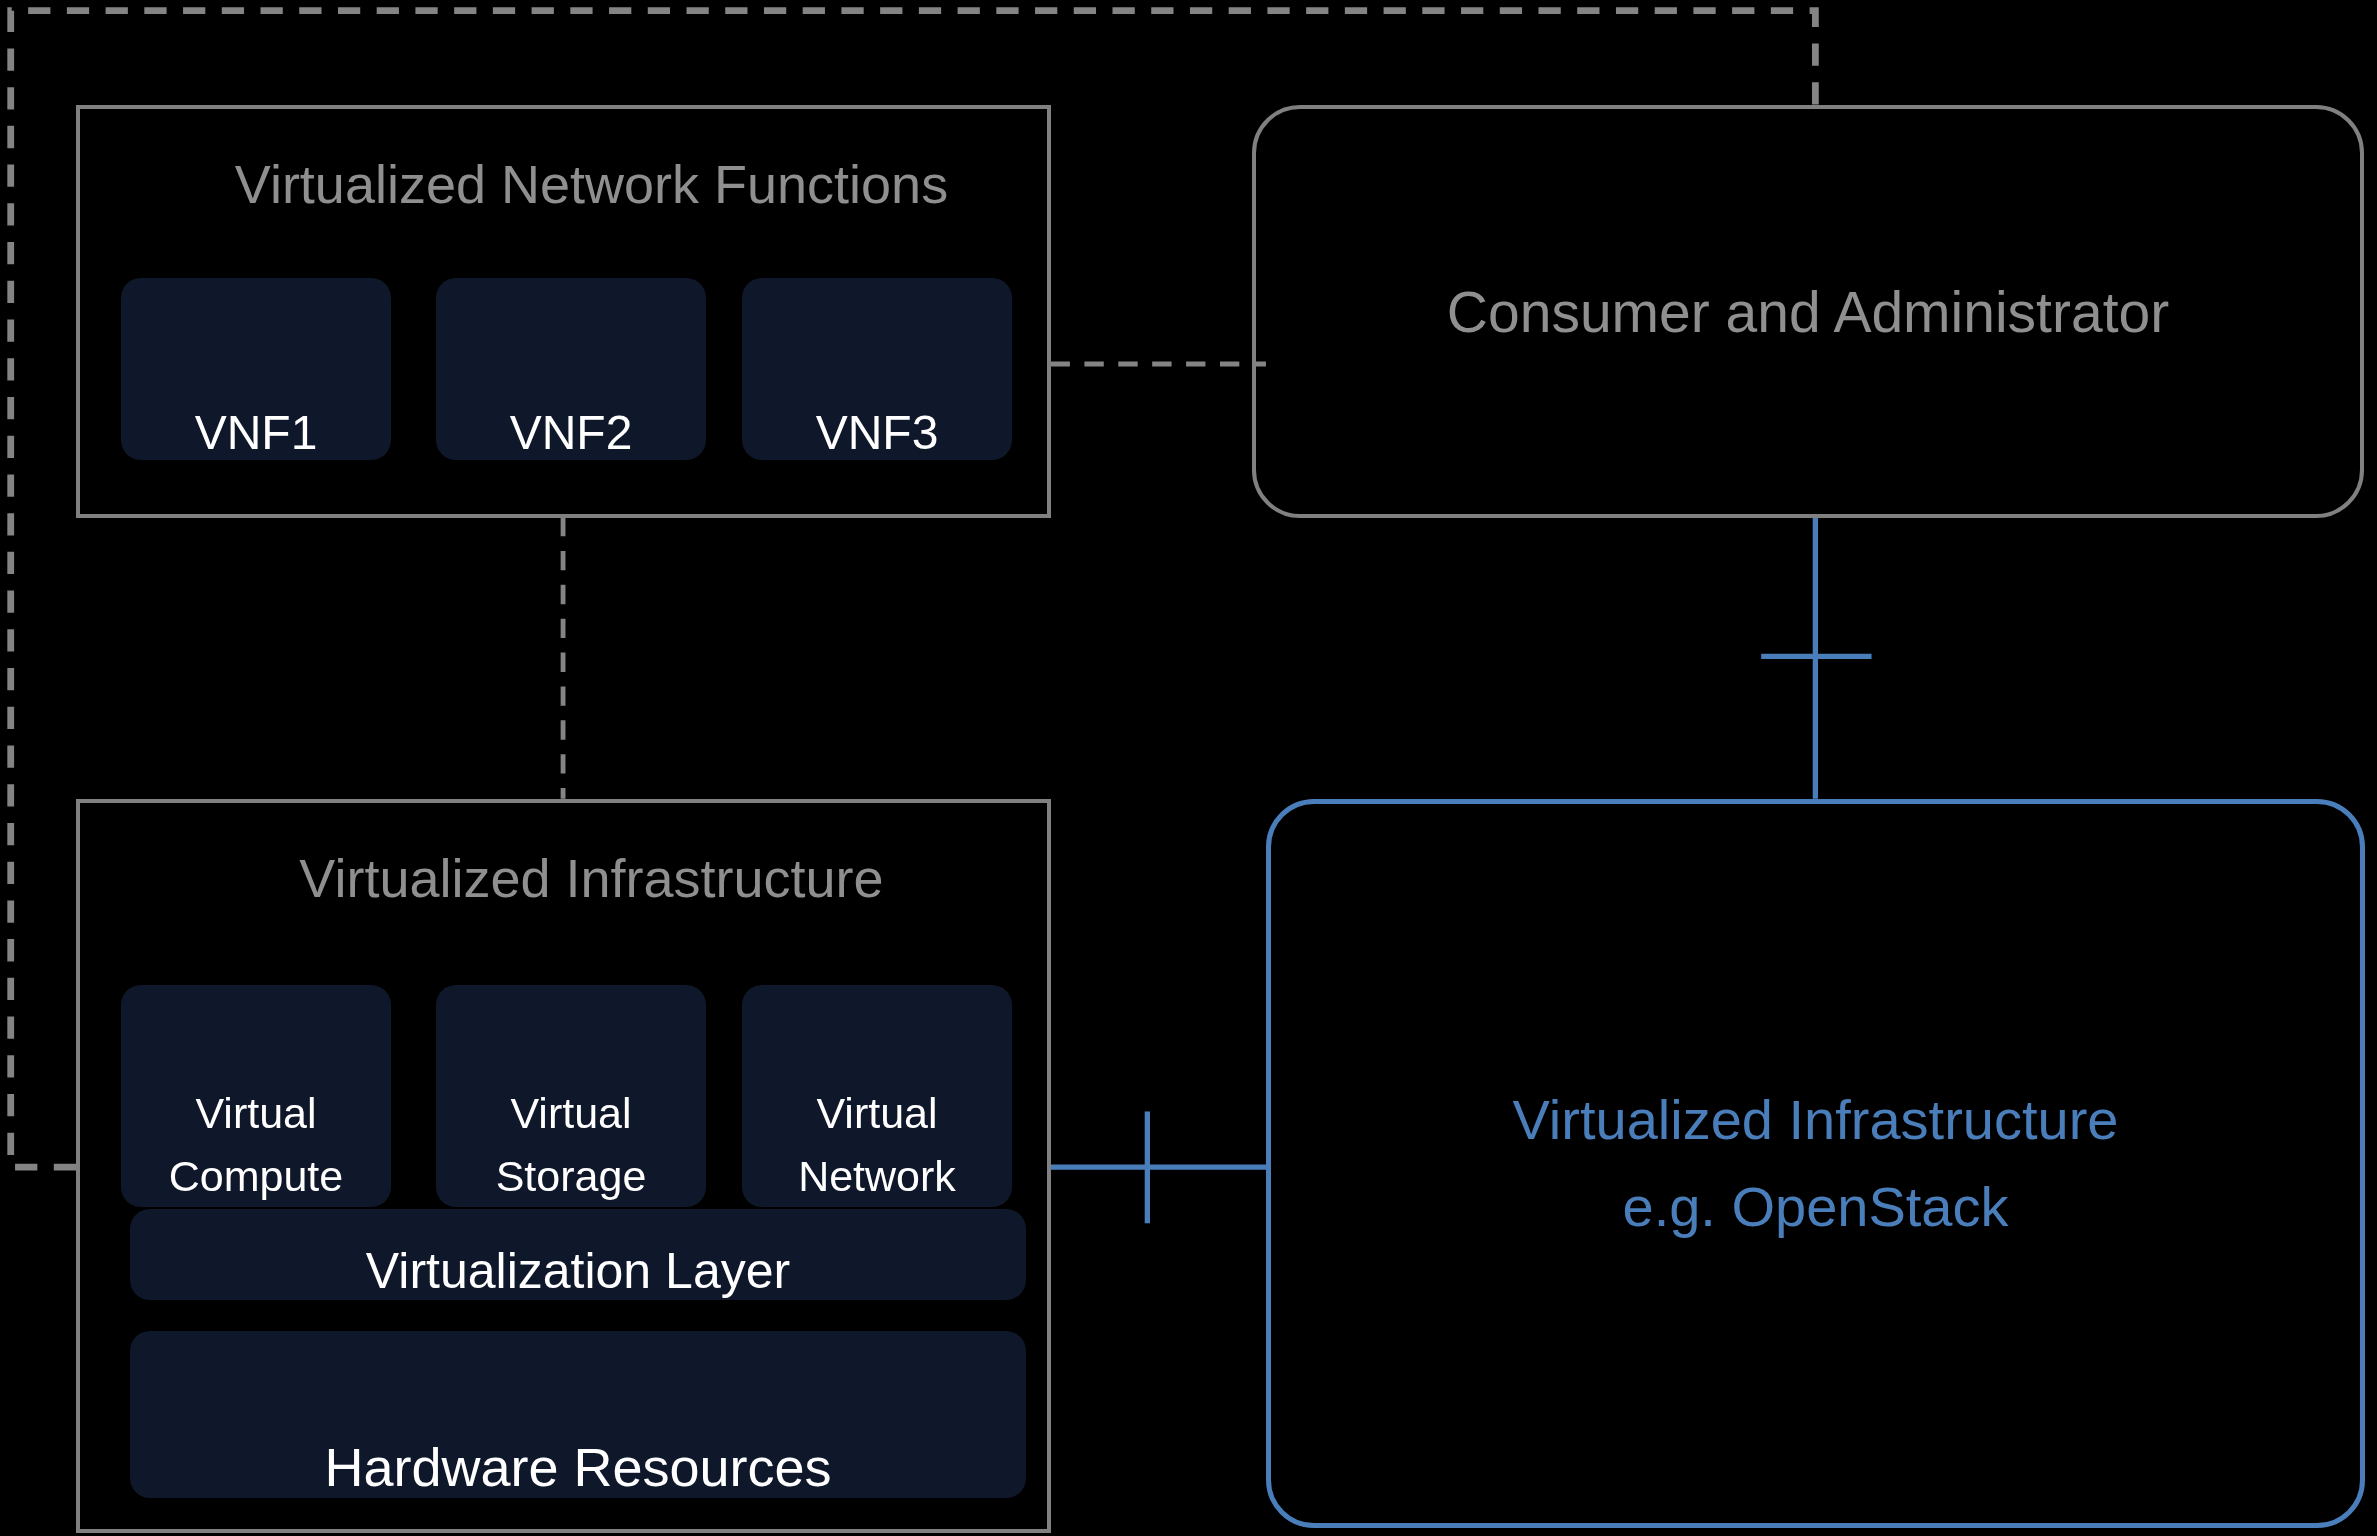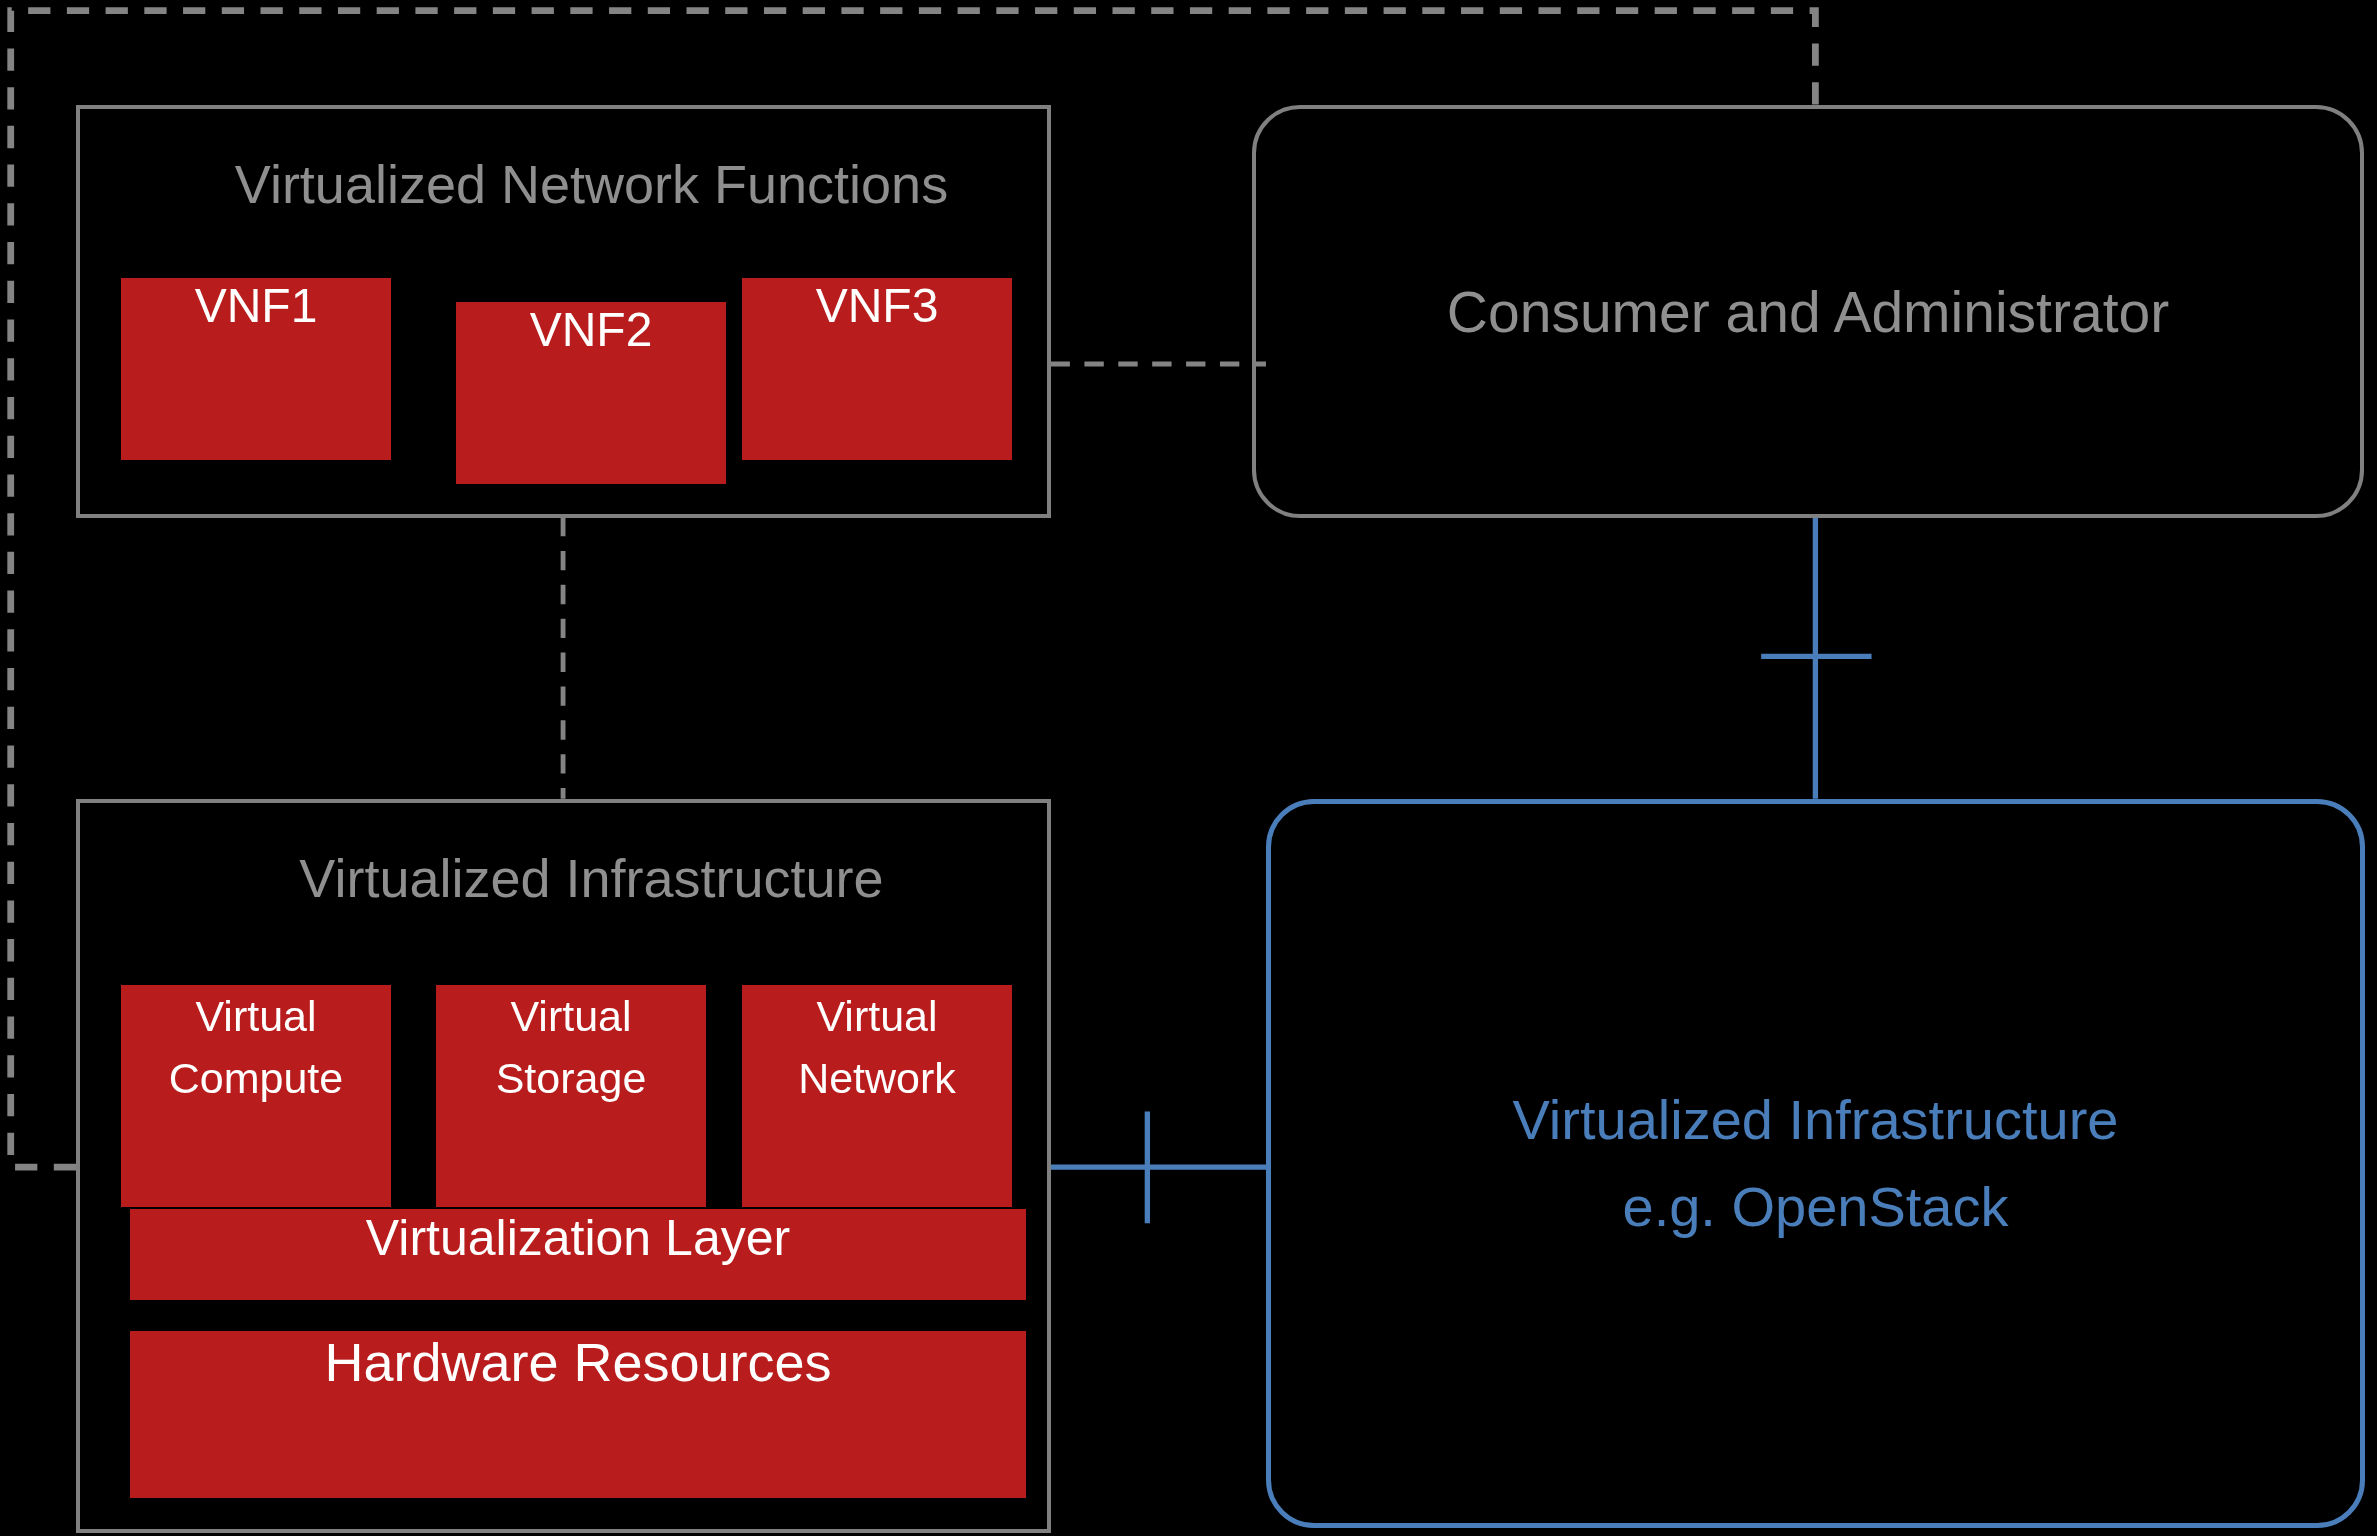--- a/index.html
+++ b/index.html
@@ -55,26 +55,27 @@
     left: 0;
     width: 100%;
     text-align: center;
     color: #8f8f8f;
     font-size: 54px;
     white-space: nowrap;
     padding-left: 28px;
   }
   .gray-fill {
     position: absolute;
-    background: #b91c1c;
+    background: #0f172a;
     color: #ffffff;
     display: flex;
-    align-items: flex-start;
+    align-items: flex-end;
     justify-content: center;
     text-align: center;
+    border-radius: 20px;
   }
   .vnf-item {
     width: 270px;
     height: 182px;
     top: 169px;
     font-size: 48px;
   }
   .resource-item {
     width: 270px;
     height: 222px;
@@ -128,21 +129,21 @@
 
     <line class="blue-line" x1="2170" y1="2411" x2="2615" y2="2411"></line>
     <line class="blue-line" x1="2370" y1="2296" x2="2370" y2="2527"></line>
   </svg>
 
   <div class="box" style="left:76px; top:105px; width:975px; height:413px;">
     <div class="section-title" style="top:44px;">Virtualized Network Functions</div>
     <div class="gray-fill vnf-item" style="left:41px;">
       <span>VNF1</span>
     </div>
-    <div class="gray-fill vnf-item" style="left:376px;margin-top:24px;">
+    <div class="gray-fill vnf-item" style="left:356px;">
       <span>VNF2</span>
     </div>
     <div class="gray-fill vnf-item" style="left:662px;">
       <span>VNF3</span>
     </div>
   </div>
 
   <div class="box rounded" style="left:1252px; top:105px; width:1112px; height:413px;">
     <div class="consumer-label">Consumer and Administrator</div>
   </div>

